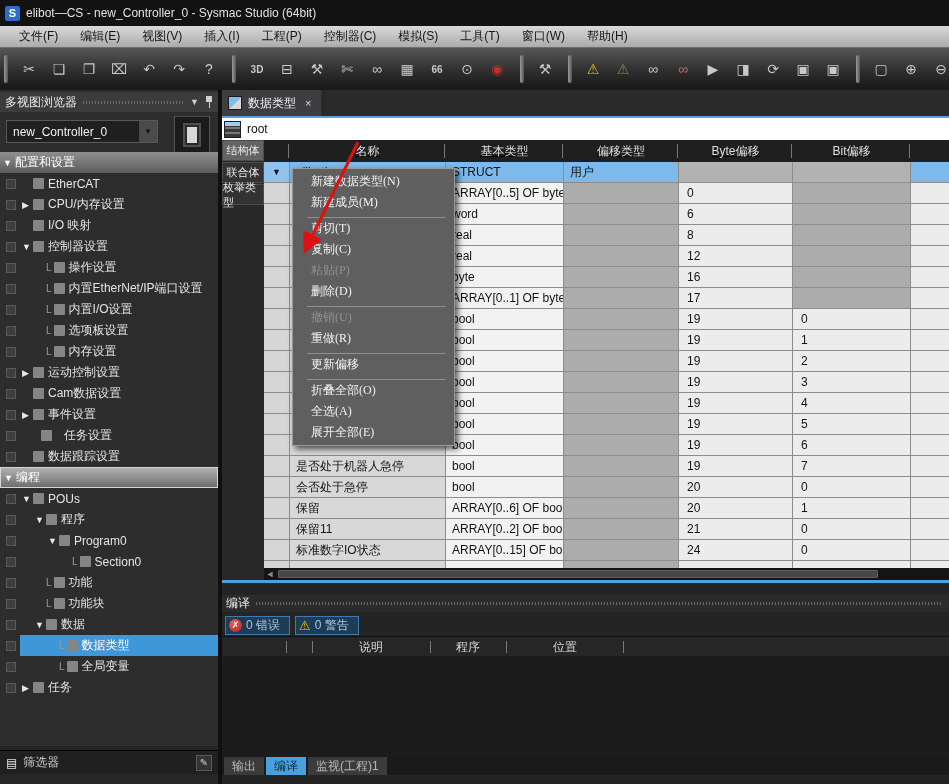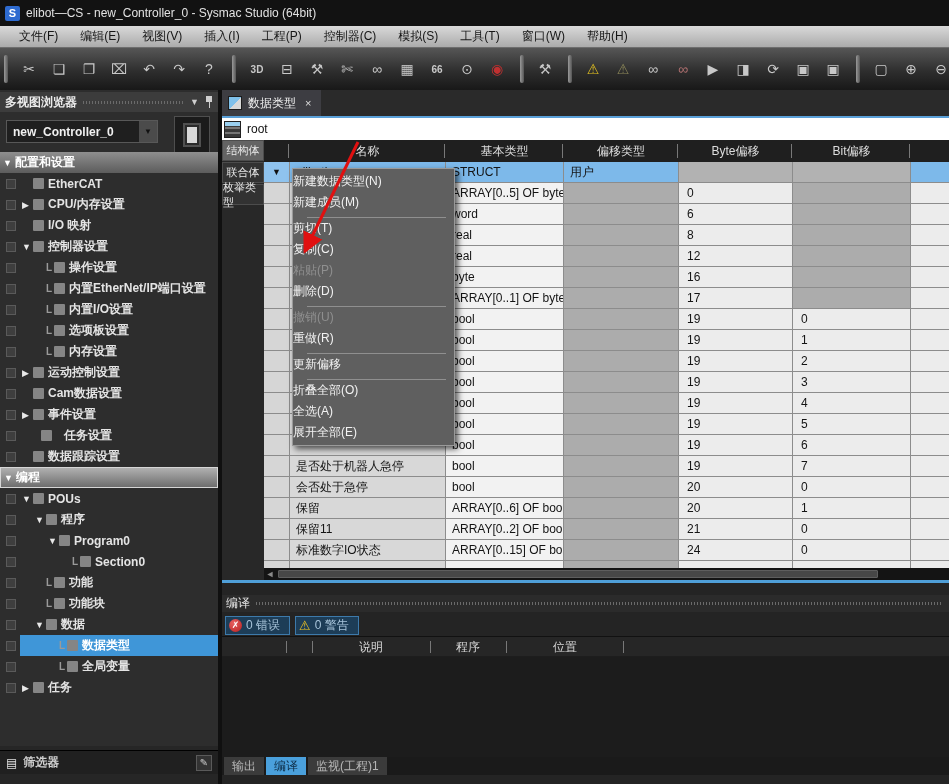--- a/index.html
+++ b/index.html
@@ -19,21 +19,21 @@
   .tb-group{display:flex;align-items:center;margin-right:6px;}
   .tb-grip{width:4px;height:28px;background:linear-gradient(90deg,#9a9a9a,#555);margin:0 6px 0 2px;border-radius:2px;}
   .tb-btn{width:26px;height:26px;margin:0 2px;display:flex;align-items:center;justify-content:center;font-size:14px;color:#c8c8c8;border-radius:2px;}
   .tb-btn.txt{font-size:10px;font-weight:bold;}
 
   
   .workspace{position:absolute;left:0;top:90px;width:949px;height:694px;}
   .splitter{position:absolute;left:218px;top:0;width:4px;height:694px;background:#101010;}
 
   
-  .sidebar{position:absolute;left:0;top:0;width:218px;height:656px;background:#2d2d2d;font-weight:bold;}
+  .sidebar{position:absolute;left:0;top:0;width:218px;height:656px;background:#2d2d2d;}
   .sb-header{position:absolute;left:0;top:2px;right:0;height:20px;background:#3c3c3c;display:flex;align-items:center;padding:0 5px;color:#eaeaea;font-size:12px;}
   .dots{flex:1;height:3px;margin:0 6px;background:repeating-linear-gradient(90deg,#6a6a6a 0 1px,transparent 1px 3px);}
   .sb-chev{color:#cfcfcf;font-size:9px;margin-right:6px;}
   .pin{width:8px;height:12px;position:relative;}
   .pin::before{content:"";position:absolute;left:1px;top:0;width:6px;height:6px;background:#cfcfcf;}
   .pin::after{content:"";position:absolute;left:3.5px;top:6px;width:1px;height:6px;background:#cfcfcf;}
   .sb-ctrl{position:absolute;left:0;top:26px;right:0;height:40px;}
   .ctrl-select{position:absolute;left:6px;top:4px;width:152px;height:23px;background:#1f1f1f;border:1px solid #585858;color:#f0f0f0;font-size:12px;display:flex;align-items:center;padding-left:6px;}
   .ctrl-select .dd{margin-left:auto;width:18px;height:100%;background:#4b4b4b;color:#111;display:flex;align-items:center;justify-content:center;font-size:8px;}
   .device-box{position:absolute;right:8px;top:0;width:36px;height:38px;background:#1b1b1b;border:1px solid #4e4e4e;display:flex;align-items:center;justify-content:center;}
@@ -60,21 +60,21 @@
   .tab-icon{width:14px;height:14px;background:linear-gradient(135deg,#7fc0ea 0 52%,#d8d8d8 52%);border:1px solid #1c1c1c;margin-right:6px;}
   .tab-close{margin-left:9px;color:#dedede;font-size:11px;}
   .rootbar{position:absolute;left:0;top:26px;right:0;height:24px;background:#ffffff;border-top:2px solid #5aa0d8;display:flex;align-items:center;padding-left:2px;color:#111;font-size:12px;}
   .root-icon{width:17px;height:17px;background:#3a3a3a;border:1px solid #202020;margin-right:6px;background-image:linear-gradient(#9ad0f0 0 4px,transparent 4px),repeating-linear-gradient(#777 0 2px,#3a3a3a 2px 5px);}
 
   .editor{position:absolute;left:0;top:50px;right:0;height:440px;background:#2b2b2b;}
   .side-tabs{position:absolute;left:0;top:0;width:42px;height:440px;background:#282828;}
   .stab{height:21px;margin-bottom:1px;background:#323232;border:1px solid #4c4c4c;color:#e8e8e8;font-size:11px;display:flex;align-items:center;justify-content:center;}
   .stab.active{background:#646464;}
 
-  .dtable{position:absolute;left:42px;top:0;right:0;height:336px;}
+  .dtable{position:absolute;left:42px;top:0;right:0;height:336px;text-decoration:underline;}
   .dt-grid{display:grid;grid-template-columns:25px 155px 117px 114px 113px 117px 1fr;gap:1px;}
   .dt-header{background:#1f1f1f;height:22px;align-items:center;}
   .hc{position:relative;color:#dedede;font-size:12px;text-align:center;line-height:22px;height:22px;}
   .hc::after{content:"";position:absolute;right:0;top:4px;bottom:4px;width:1px;background:#787878;}
   .hc.nosep::after{display:none;}
   .dt-rows{position:absolute;left:0;top:22px;right:0;height:406px;overflow:hidden;background:#8c8c8c;}
   .dt-row{margin-bottom:1px;}
   .c{height:20px;line-height:20px;font-size:12px;color:#141414;overflow:hidden;white-space:nowrap;}
   .c-exp{background:#d6d6d6;height:20px;text-align:center;font-size:9px;line-height:20px;color:#111;}
   .c-name{background:#d8d8d8;padding-left:6px;}
@@ -104,21 +104,21 @@
   .bp-cell.endsep::after{content:"";position:absolute;right:0;top:4px;bottom:4px;width:1px;background:#787878;}
   .bp-body{position:absolute;left:0;right:0;top:62px;bottom:0;background:#1c1c1c;}
 
   
   .bottom-tabs{position:absolute;left:0;right:0;top:667px;height:18px;background:#1a1a1a;display:flex;gap:2px;padding-left:2px;}
   .btab{height:18px;padding:0 8px;display:flex;align-items:center;background:#3b3b3b;color:#b8b8b8;font-size:12px;}
   .btab.active{background:#4aa0dc;color:#0d2c45;}
 
   
   .ctx{position:absolute;left:292px;top:168px;width:163px;background:#5f5f5f;border:1px solid #9a9a9a;box-shadow:3px 3px 6px rgba(0,0,0,.65);padding:2px 0;z-index:40;}
-  .ctx-item{height:21px;line-height:21px;color:#f2f2f2;font-size:12px;white-space:nowrap;}
+  .ctx-item{height:21px;line-height:21px;padding-left:18px;color:#f2f2f2;font-size:12px;white-space:nowrap;font-family:Liberation Serif, serif;}
   .ctx-item.disabled{color:#8f8f8f;}
   .ctx-sep{height:5px;margin:0 8px 0 14px;border-bottom:1px solid #8f8f8f;}
 
   .arrow-svg{position:absolute;left:0;top:0;width:949px;height:784px;pointer-events:none;z-index:60;}
 </style>
 </head>
 <body>
 
 <div class="screen">
 

